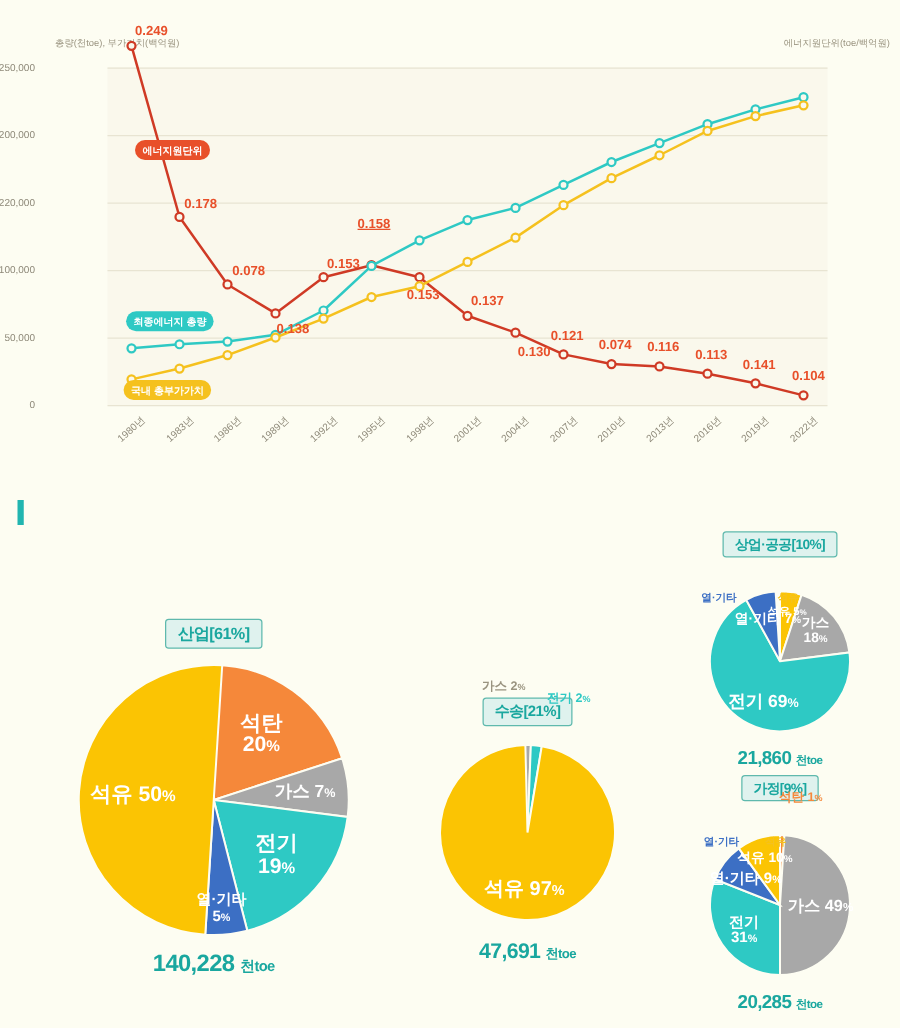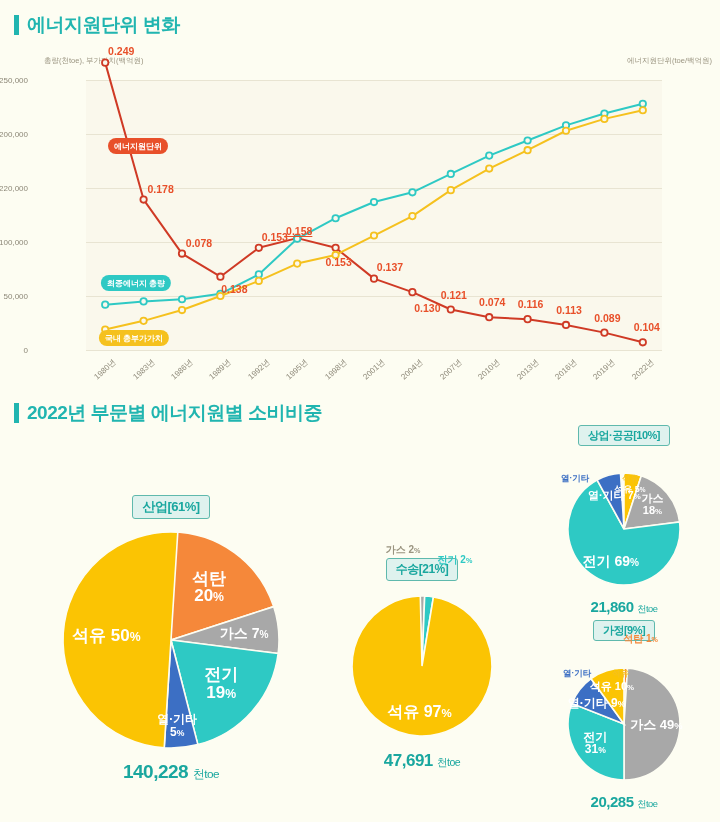--- a/index.html
+++ b/index.html
@@ -47,37 +47,33 @@
 
   
   #sec2 { position:absolute; left:14px; top:400px; width:700px; }
   .pie-block { position:absolute; text-align:center; }
   .cap {
     display:inline-block; background:#dff2ee; border:1.5px solid #5fb9ad;
     color:#1aa79f; font-weight:bold; border-radius:3px;
     padding:2px 9px; letter-spacing:-0.5px;
   }
   .total { font-weight:bold; color:#1aa79f; letter-spacing:-0.5px; }
-  .total small { font-size:0.62em; font-weight:normal; }
+  .total small { font-size:0.62em; font-weight:bold; }
   .pielbl { position:absolute; color:#fff; font-weight:bold;
             transform:translate(-50%,-50%); text-align:center; line-height:1.05;
             white-space:nowrap; }
   .pielbl small { font-size:0.72em; }
   .outlbl { position:absolute; font-weight:bold;
             transform:translate(-50%,-50%); white-space:nowrap; line-height:1.05;}
   .outlbl small { font-size:0.72em; }
 </style>
 </head>
 <body>
 
 <div id="sec1">
-  <div class="section-title">
-    <span class="title-bar"></span>
-    <span>에너지원단위 변화</span>
-  </div>
 
   <div id="chart-wrap">
     <div class="axis-cap" style="left:30px; top:4px;">총량(천toe), 부가가치(백억원)</div>
     <div class="axis-cap" style="right:2px; top:4px;">에너지원단위(toe/백억원)</div>
     <div id="plot">
         <div class="gl" style="top: 0px;"></div>
         <div class="ytick-l" style="top: 0px;">250,000</div>
         <div class="gl" style="top: 54px;"></div>
         <div class="ytick-l" style="top: 54px;">200,000</div>
         <div class="gl" style="top: 108px;"></div>
@@ -151,41 +147,40 @@
           <circle cx="441.59999999999997" cy="70.19999999999999" r="3.2" fill="#faf8ec" stroke="#f5c11e" stroke-width="1.8"></circle>
           <circle cx="480" cy="50.75999999999999" r="3.2" fill="#faf8ec" stroke="#f5c11e" stroke-width="1.8"></circle>
           <circle cx="518.4" cy="38.879999999999995" r="3.2" fill="#faf8ec" stroke="#f5c11e" stroke-width="1.8"></circle>
           <circle cx="556.8" cy="30.24000000000001" r="3.2" fill="#faf8ec" stroke="#f5c11e" stroke-width="1.8"></circle>
         </svg>
         <div class="vlabel" style="left: 35.2px; top: -29.3571px;">0.249</div>
         <div class="vlabel" style="left: 74.6px; top: 108.571px;">0.178</div>
         <div class="vlabel" style="left: 113px; top: 162.571px;">0.078</div>
         <div class="vlabel" style="left: 148.4px; top: 208.714px; text-align: right;">0.138</div>
         <div class="vlabel" style="left: 188.8px; top: 156.786px;">0.153</div>
-        <div class="vlabel" style="left: 213.2px; top: 151px; text-decoration: underline;">0.158</div>
+        <div class="vlabel" style="left: 213.2px; top: 125px; text-decoration: underline;">0.158</div>
         <div class="vlabel" style="left: 252.6px; top: 181.786px;">0.153</div>
         <div class="vlabel" style="left: 304px; top: 186.643px;">0.137</div>
         <div class="vlabel" style="left: 341.4px; top: 228px; text-align: center;">0.130</div>
         <div class="vlabel" style="left: 367.8px; top: 214.5px;">0.121</div>
         <div class="vlabel" style="left: 406.2px; top: 222.214px;">0.074</div>
         <div class="vlabel" style="left: 444.6px; top: 224.143px;">0.116</div>
         <div class="vlabel" style="left: 483px; top: 229.929px;">0.113</div>
-        <div class="vlabel" style="left: 521.4px; top: 237.643px;">0.089</div>
+        <div class="vlabel" style="left: 521.4px; top: 237.643px;">0.141</div>
         <div class="vlabel" style="left: 560.8px; top: 247.286px;">0.104</div>
         <div class="badge b-red" style="left: 52px; top: 42px; margin-top: 24px;">에너지원단위</div>
         <div class="badge b-cyan" style="left: 50px; top: 203px;">최종에너지 총량</div>
         <div class="badge b-yel" style="left: 48px; top: 258px;">국내 총부가가치</div>
       </div>
   </div>
 </div>
 
 <div id="sec2">
   <div class="section-title">
     <span class="title-bar"></span>
-    <span>2022년 부문별 에너지원별 소비비중</span>
   </div>
 <div class="pie-block" style="left: 12px; top: 95px; width: 290px;"><div class="cap" style="font-size: 13px;">산업[61%]</div><div style="position: relative; width: 226px; height: 226px; margin: 8px auto 0px;"><svg width="226" height="226">
           <path d="M 113 113 L 113 5 A 108 108 0 0 1 215.7141037598766 79.62616460750567 Z" fill="#f5883a" stroke="#fdfdf2" stroke-width="1.6"></path>
           <path d="M 113 113 L 215.7141037598766 79.62616460750567 A 108 108 0 0 1 220.14838774196363 126.53598922494487 Z" fill="#a8a8a8" stroke="#fdfdf2" stroke-width="1.6"></path>
           <path d="M 113 113 L 220.14838774196363 126.53598922494487 A 108 108 0 0 1 139.8585078138043 217.60698140189217 Z" fill="#2ec9c4" stroke="#fdfdf2" stroke-width="1.6"></path>
           <path d="M 113 113 L 139.8585078138043 217.60698140189217 A 108 108 0 0 1 106.21862389083412 220.78688667025332 Z" fill="#3c6fc4" stroke="#fdfdf2" stroke-width="1.6"></path>
           <path d="M 113 113 L 106.21862389083412 220.78688667025332 A 108 108 0 0 1 119.78137610916588 5.213113329746676 Z" fill="#fbc403" stroke="#fdfdf2" stroke-width="1.6"></path>
         </svg><div class="pielbl" style="left: 151.088px; top: 60.5757px; font-size: 17px;">석탄<br>20<small>%</small></div><div class="pielbl" style="left: 186.114px; top: 106.089px; font-size: 14px;">가스 7<small>%</small></div><div class="pielbl" style="left: 163.227px; top: 157.281px; font-size: 17px;">전기<br>19<small>%</small></div><div class="pielbl" style="left: 119.131px; top: 199.017px; font-size: 12px;">열·기타<br>5<small>%</small></div><div class="pielbl" style="left: 48.3279px; top: 108.931px; font-size: 17px;">석유 50<small>%</small></div></div><div class="total" style="font-size: 19px; margin-top: 8px;">140,228 <small>천toe</small></div></div>
     <div class="pie-block" style="left: 318px; top: 158px; width: 180px;"><div class="cap" style="font-size: 12px;">수송[21%]</div><div style="position: relative; width: 150px; height: 150px; margin: 10px auto 0px;"><svg width="150" height="150">
           <path d="M 75 75 L 68.89909800766392 5.266371133577806 A 70 70 0 0 1 77.6871466361264 5.051595851256522 Z" fill="#a8a8a8" stroke="#fdfdf2" stroke-width="1.6"></path>

